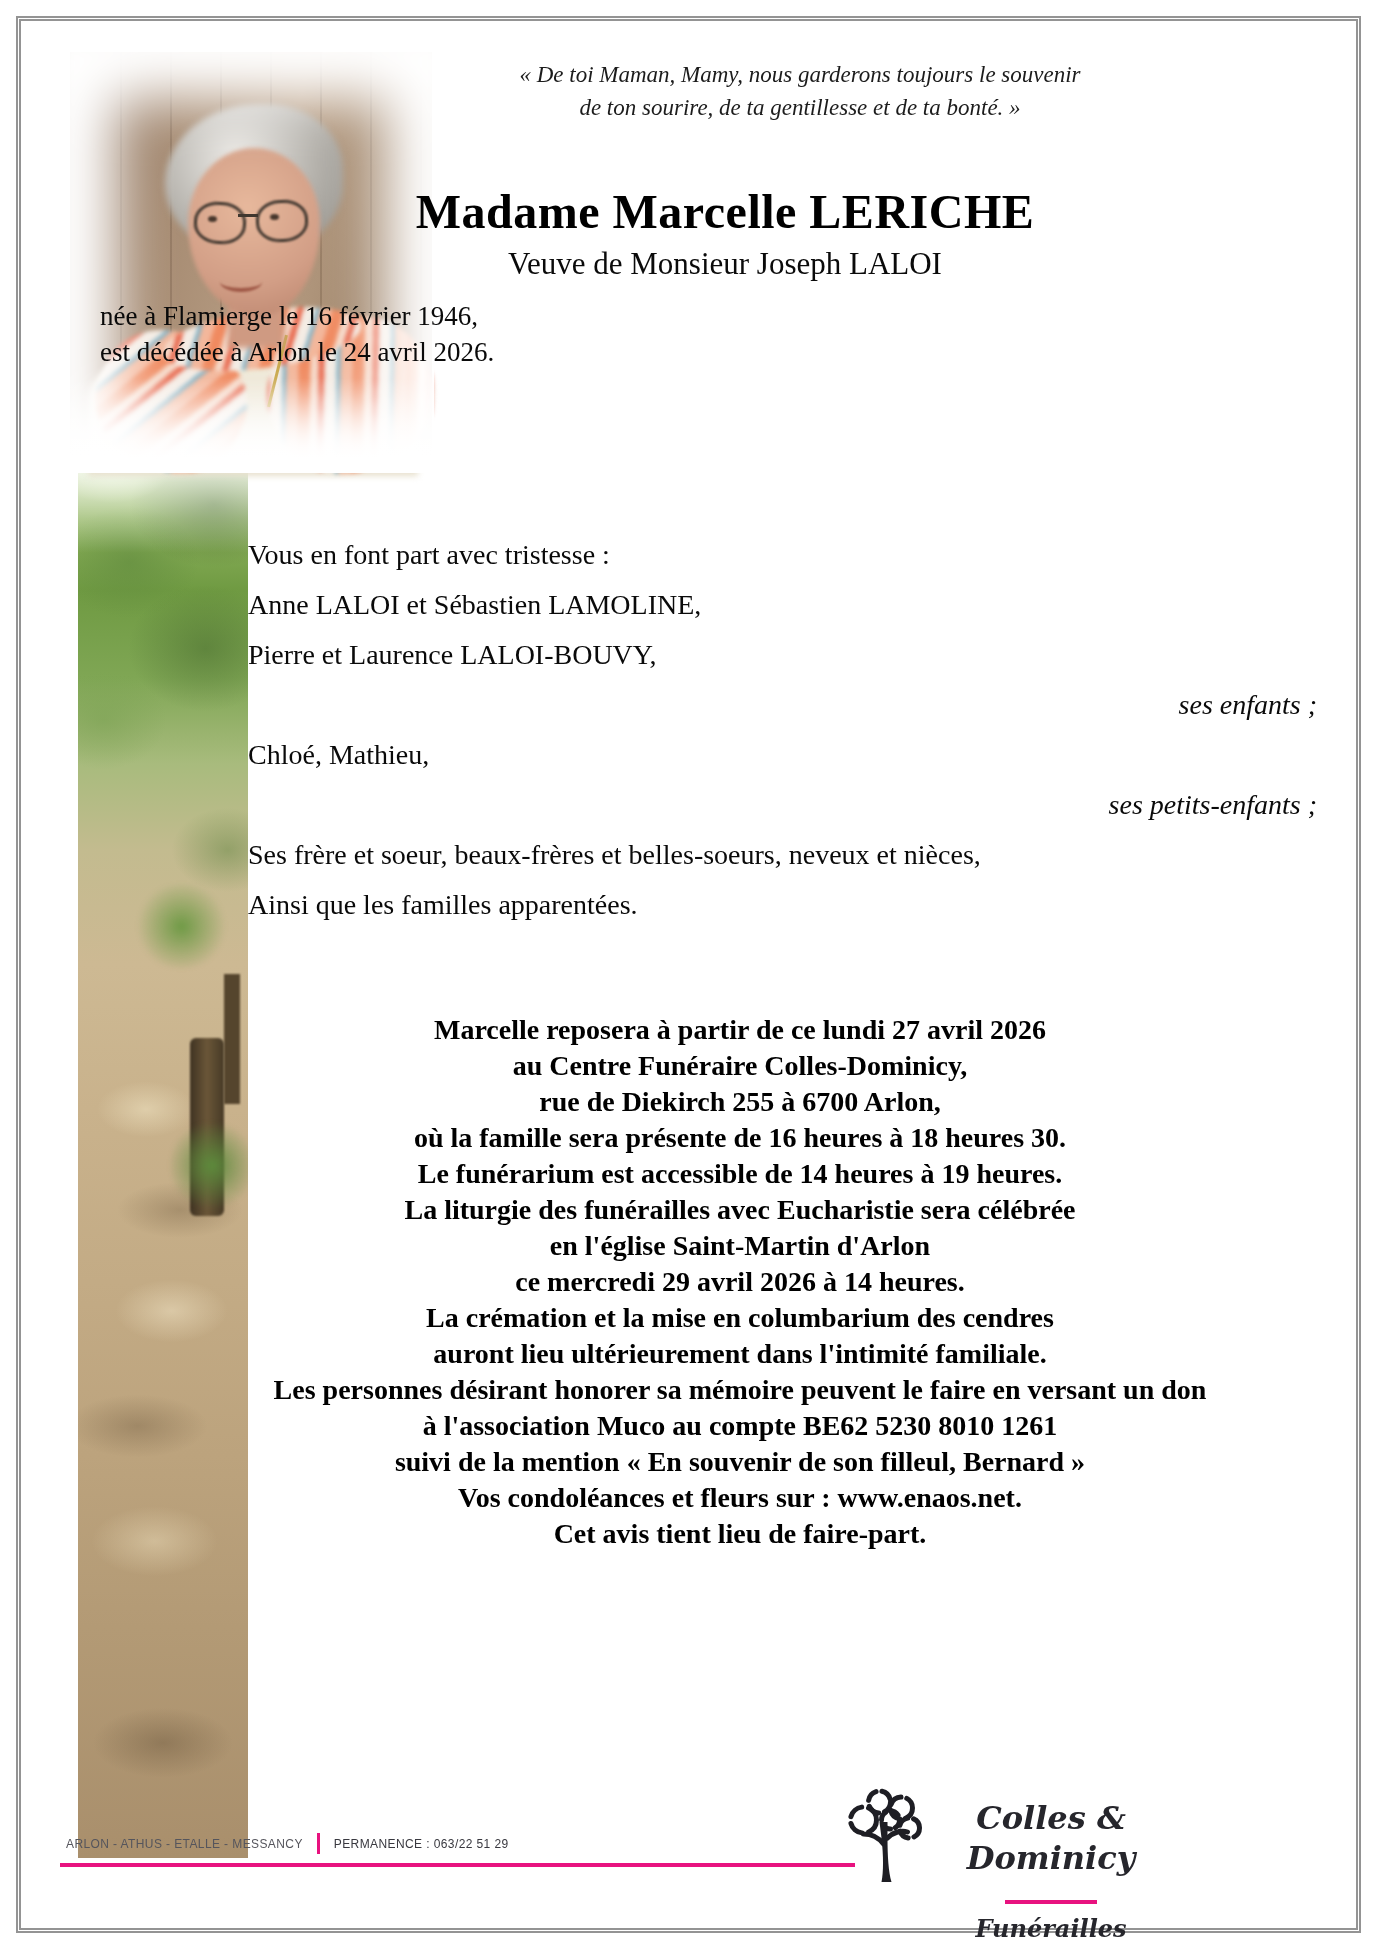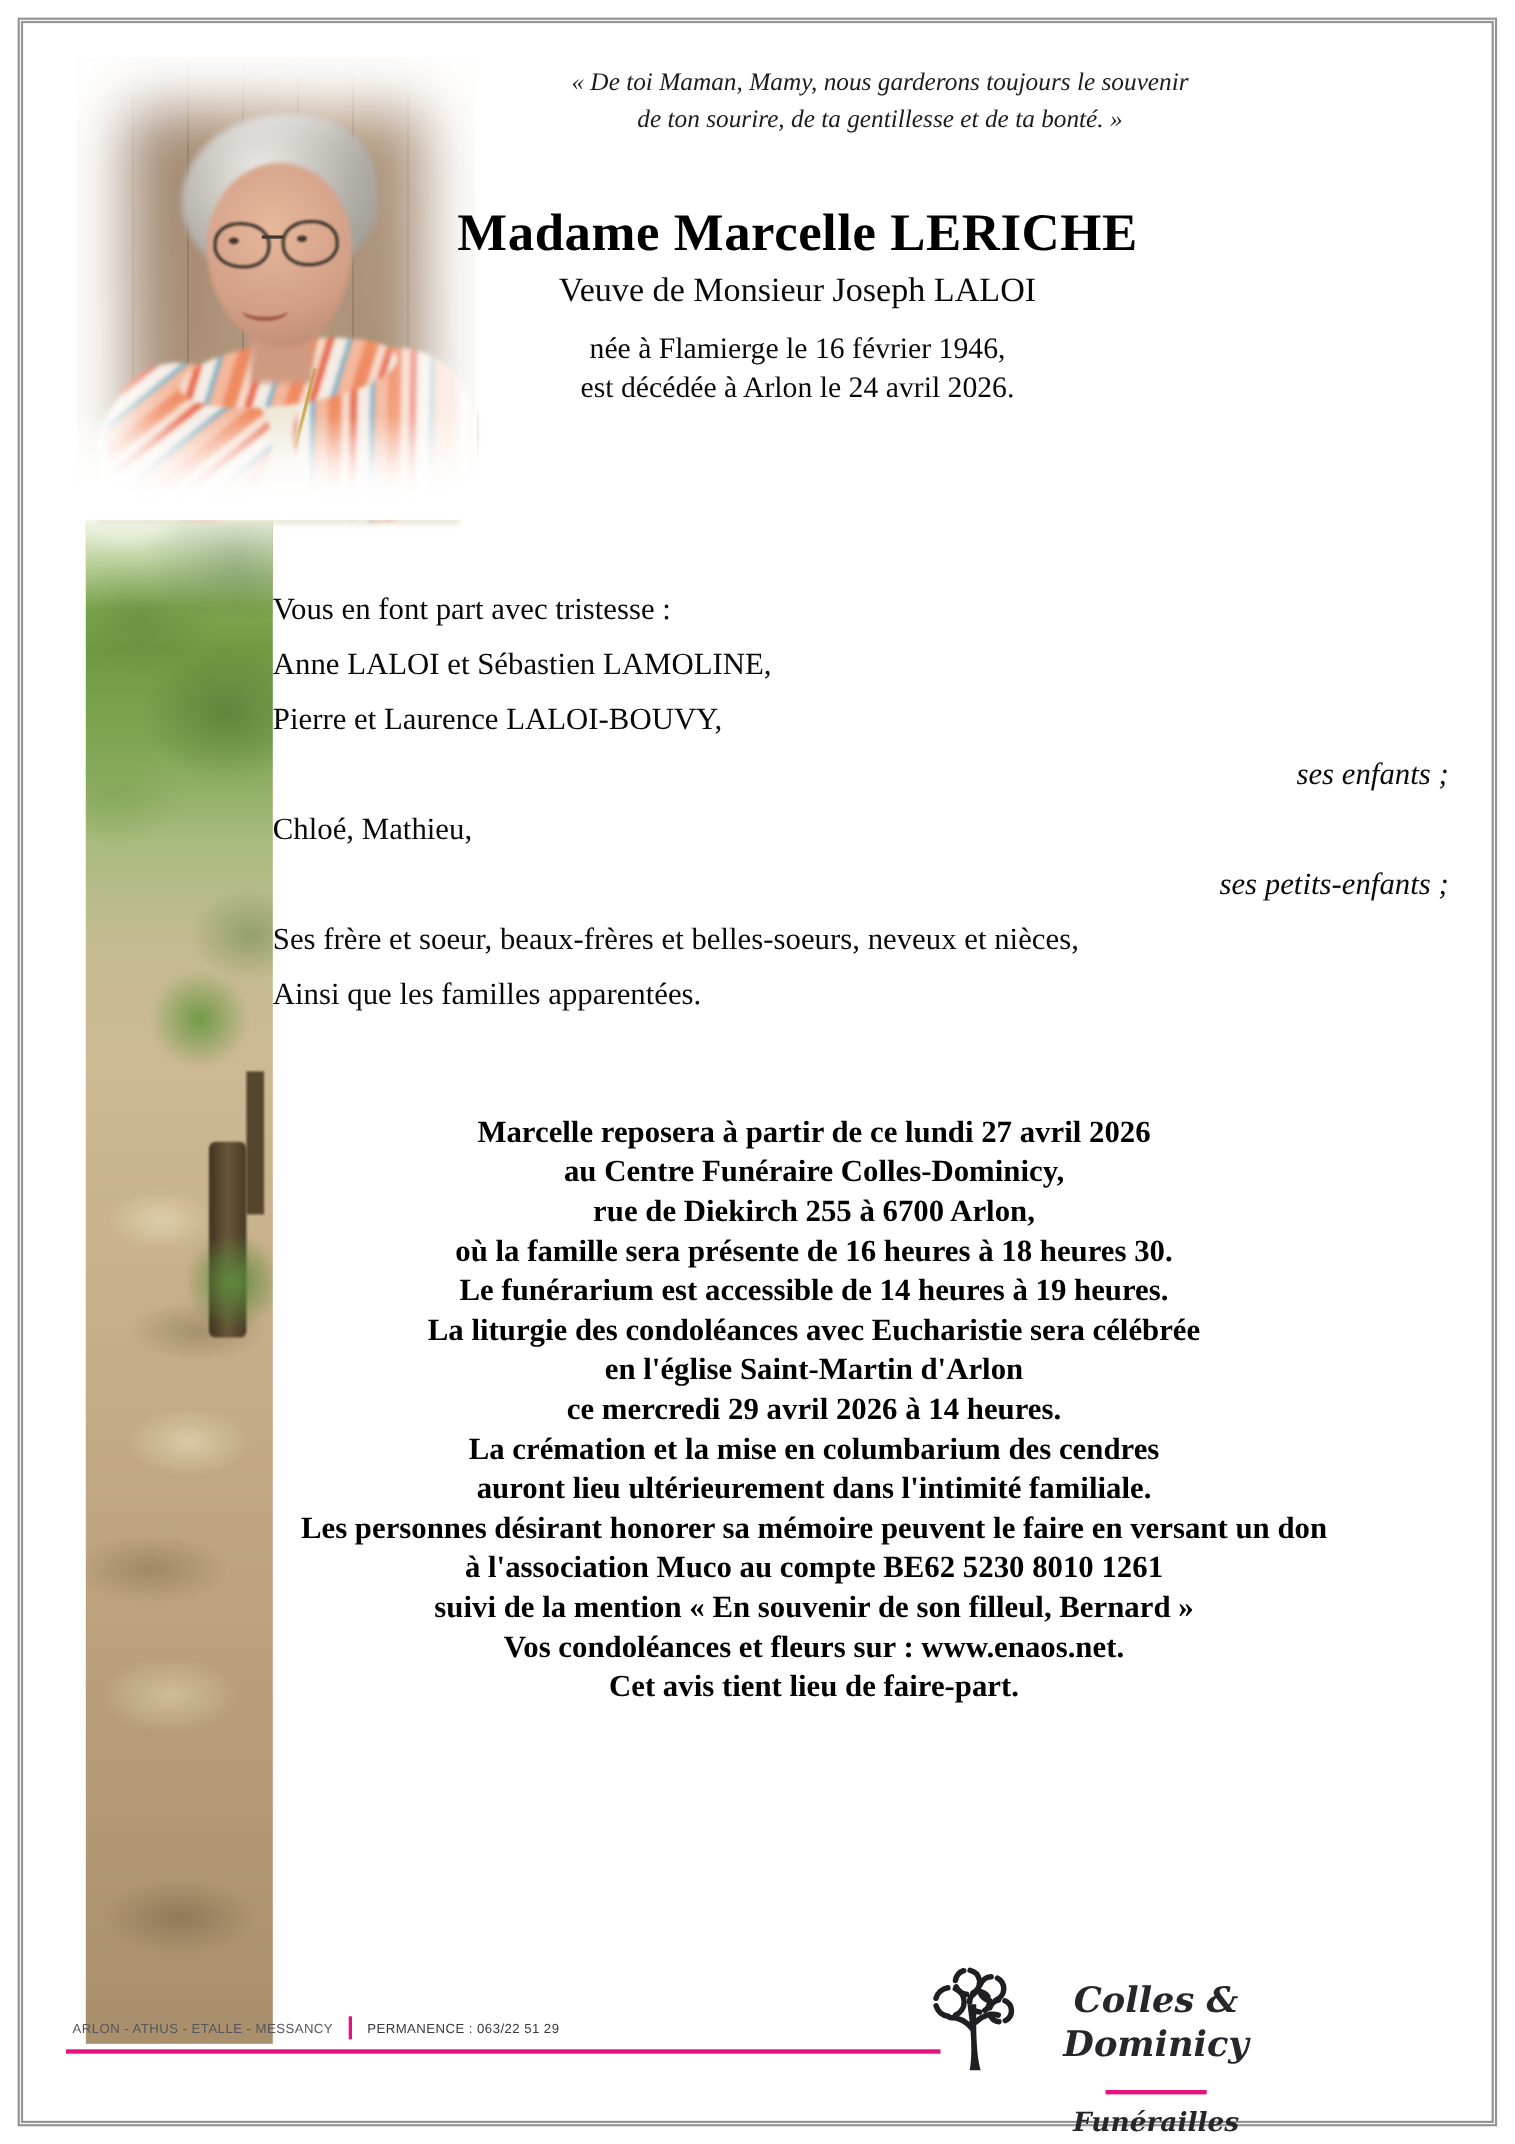--- a/index.html
+++ b/index.html
@@ -72,21 +72,21 @@
   .forest .fadetop{position:absolute;left:0;right:0;top:0;height:135px;
     background:linear-gradient(#ffffff 12%,rgba(255,255,255,0));}
 
   
   .quote{position:absolute;left:460px;top:58px;width:680px;text-align:center;
     font-style:italic;font-size:23px;line-height:33px;color:#1c1c1c;z-index:4;}
   .title{position:absolute;left:100px;top:184px;width:1250px;text-align:center;
     font-weight:bold;font-size:48px;letter-spacing:.5px;color:#000;z-index:4;}
   .subtitle{position:absolute;left:100px;top:246px;width:1250px;text-align:center;
     font-size:31px;color:#0a0a0a;z-index:4;}
-  .vitals{position:absolute;left:100px;top:298px;width:1250px;text-align:center;
+  .vitals{position:absolute;left:100px;top:298px;width:1250px;
     font-size:27px;line-height:36px;color:#0a0a0a;z-index:4;}
   .family{position:absolute;left:248px;top:530px;right:60px;
     font-size:28px;line-height:50px;color:#0a0a0a;z-index:4;}
   .family .rlabel{text-align:right;font-style:italic;}
   .arrangements{position:absolute;left:120px;top:1012px;width:1240px;text-align:center;
     font-weight:bold;font-size:28px;line-height:36px;color:#000;z-index:4;}
   .arrangements .para{}
   .arrangements .para:first-child{margin-top:0;}
 
   
@@ -165,21 +165,21 @@
 
   <div class="arrangements">
     <div class="para">
       <div>Marcelle reposera à partir de ce lundi 27 avril 2026</div>
       <div>au Centre Funéraire Colles-Dominicy,</div>
       <div>rue de Diekirch 255 à 6700 Arlon,</div>
       <div>où la famille sera présente de 16 heures à 18 heures 30.</div>
     </div>
     <div class="para">Le funérarium est accessible de 14 heures à 19 heures.</div>
     <div class="para">
-      <div>La liturgie des condoléances avec Eucharistie sera célébrée</div>
+      <div>La liturgie des funérailles avec Eucharistie sera célébrée</div>
       <div>en l'église Saint-Martin d'Arlon</div>
       <div>ce mercredi 29 avril 2026 à 14 heures.</div>
     </div>
     <div class="para">
       <div>La crémation et la mise en columbarium des cendres</div>
       <div>auront lieu ultérieurement dans l'intimité familiale.</div>
     </div>
     <div class="para">
       <div>Les personnes désirant honorer sa mémoire peuvent le faire en versant un don</div>
       <div>à l'association Muco au compte BE62 5230 8010 1261</div>

